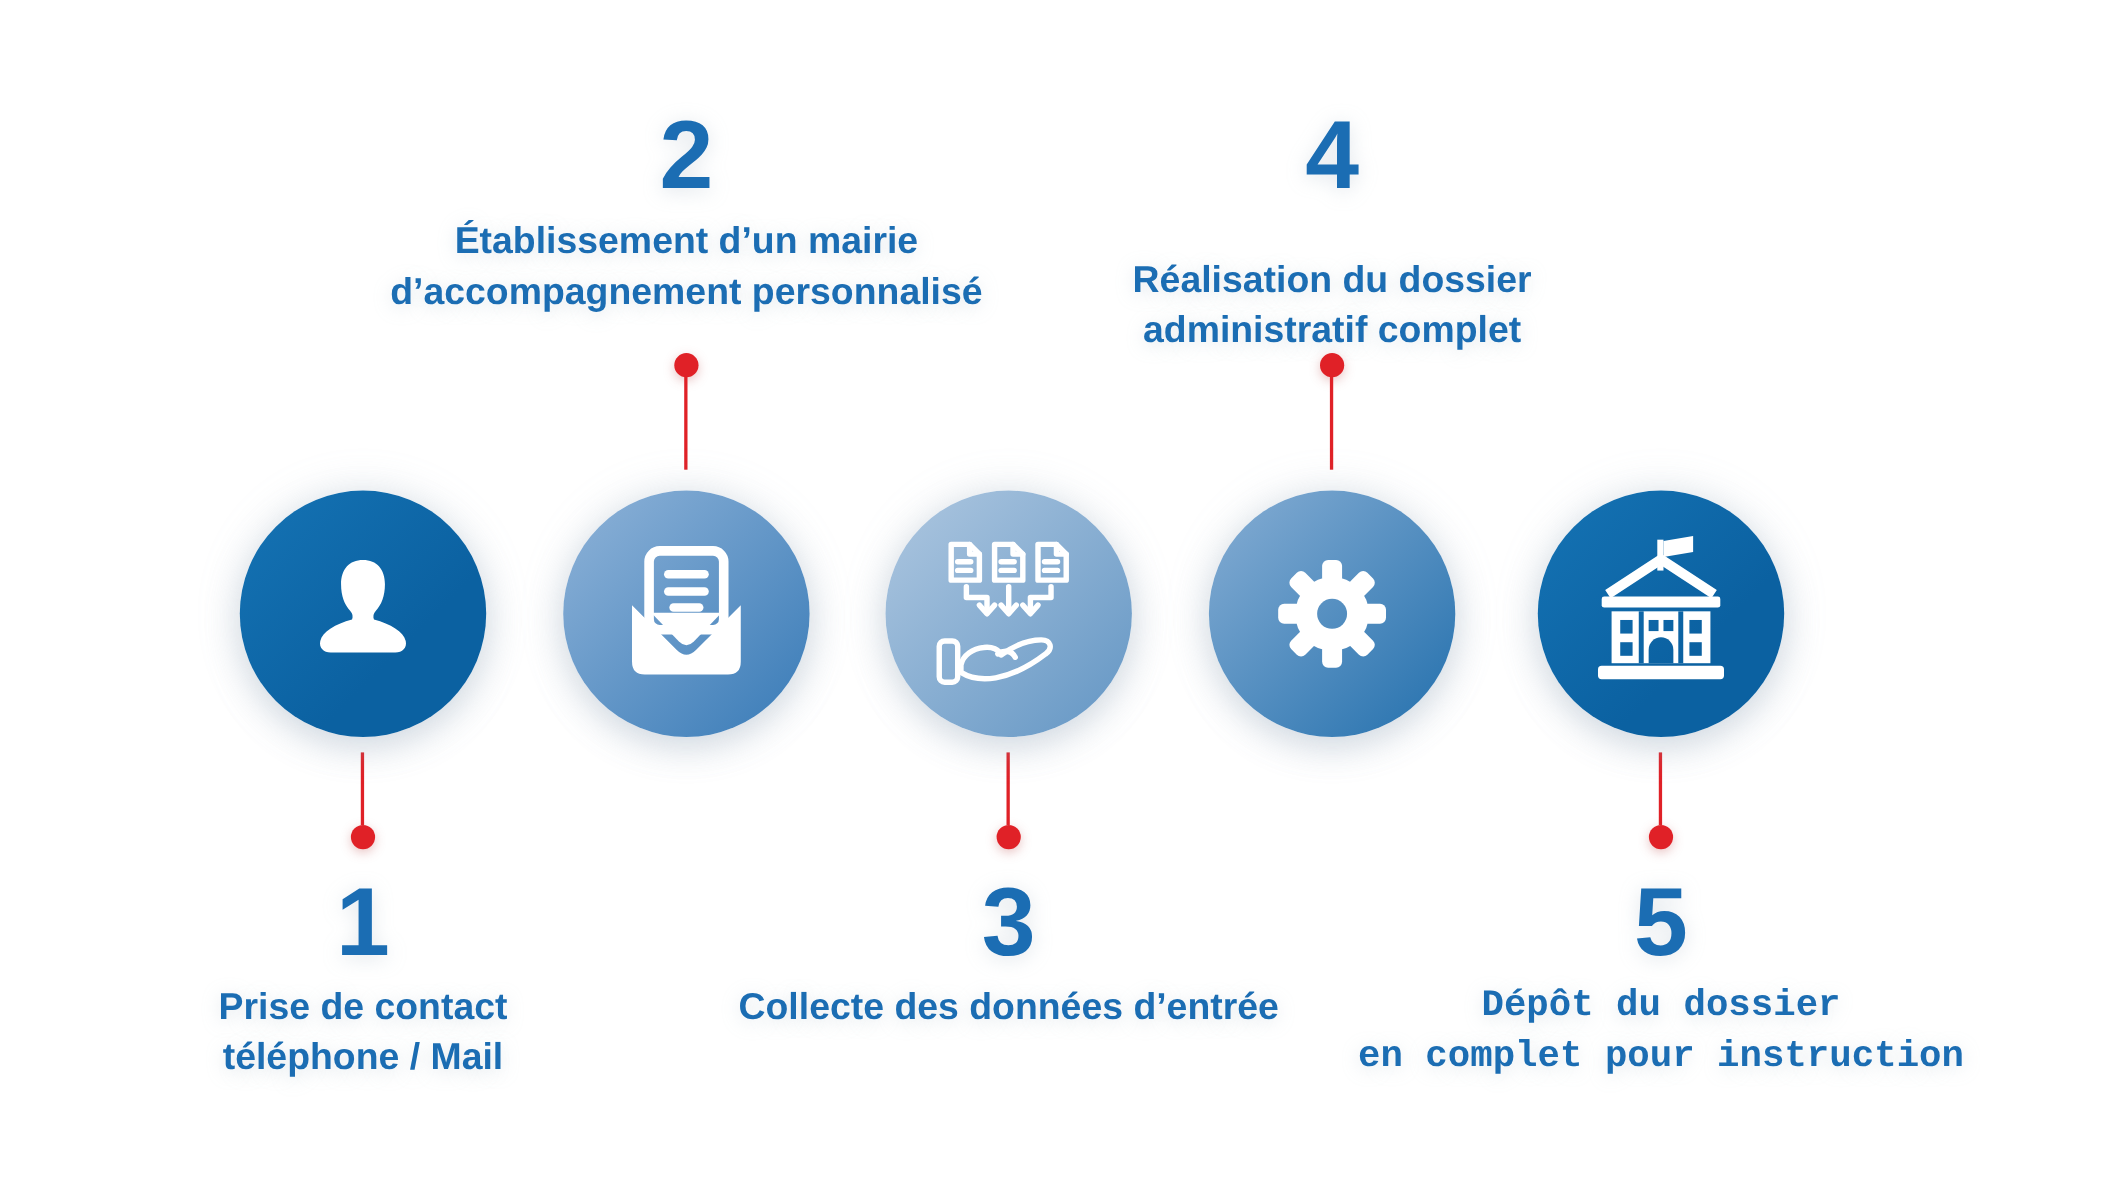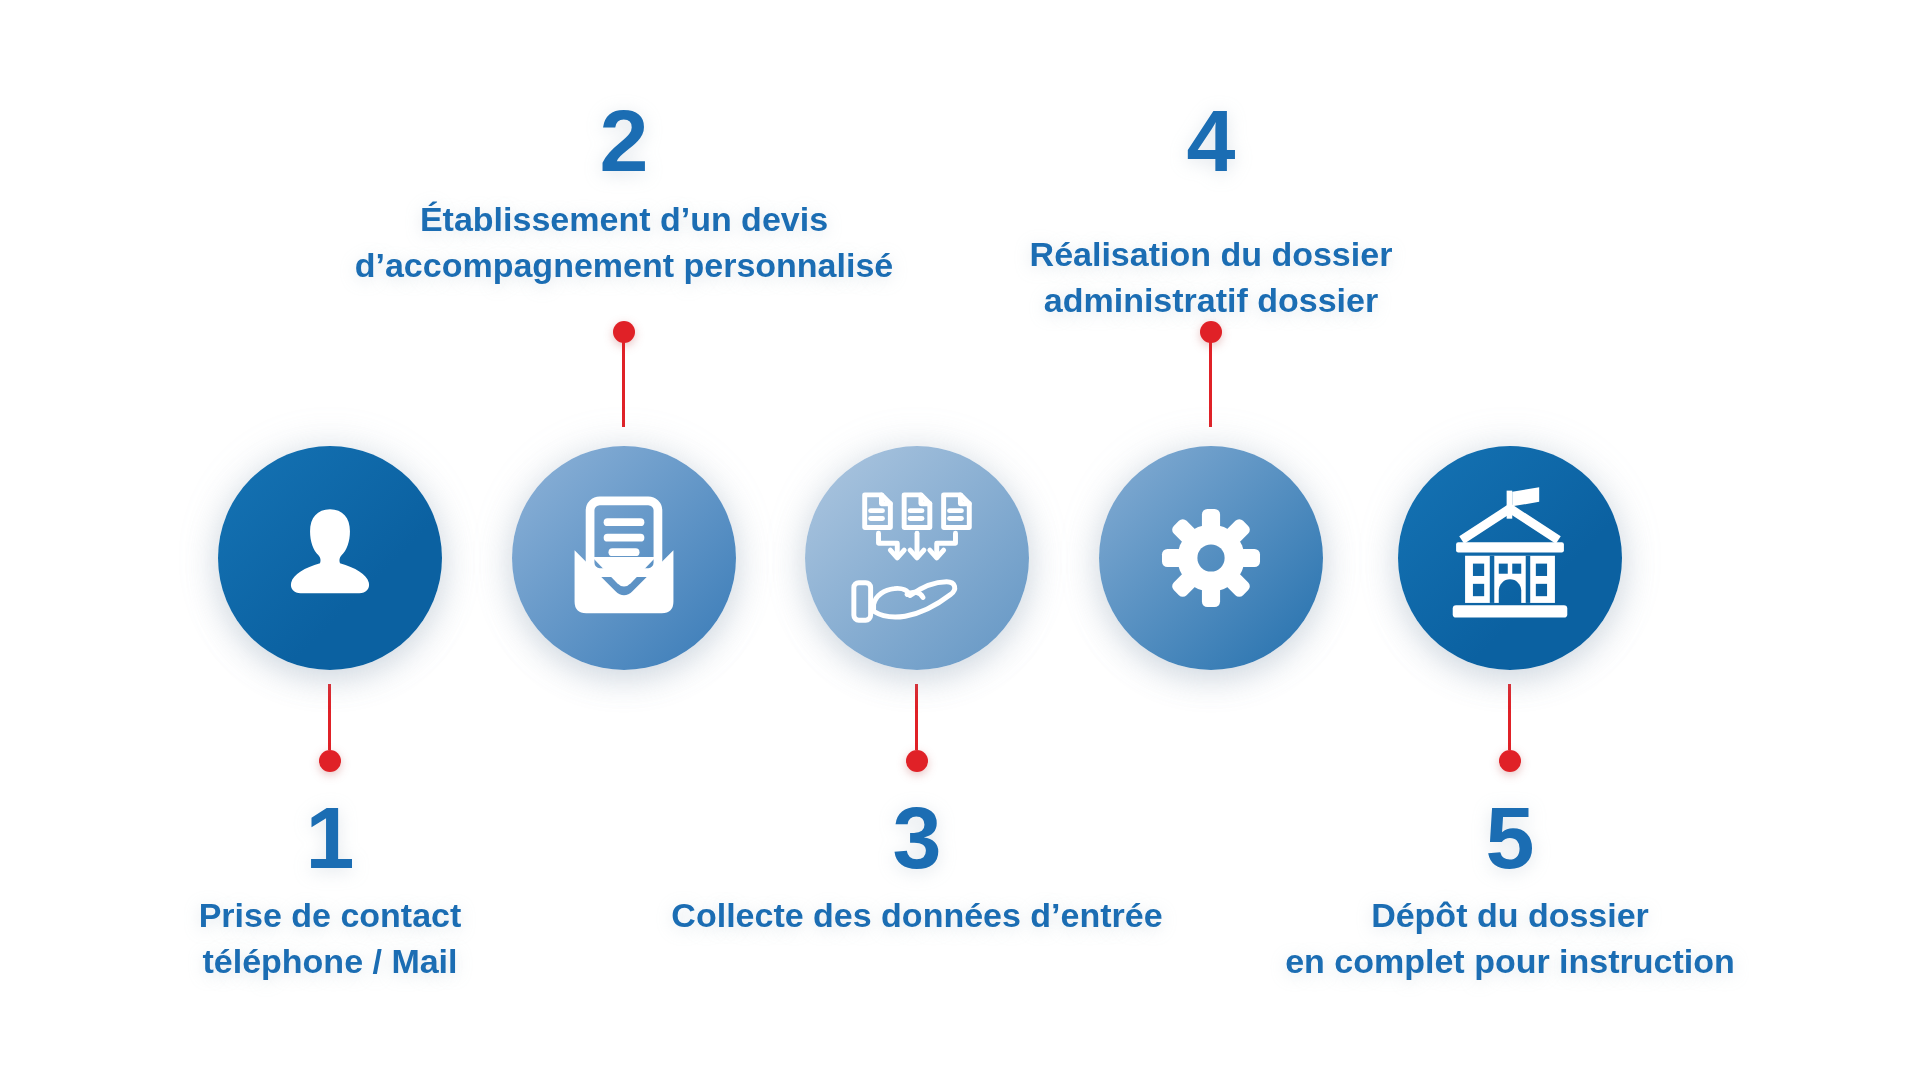--- a/index.html
+++ b/index.html
@@ -37,21 +37,21 @@
   
   .step-label{
     position:absolute;width:680px;text-align:center;
     font-size:34px;font-weight:700;line-height:46px;color:#1b6db3;
     text-shadow:0 3px 16px rgba(168,183,198,.35);
   }
   .l1{left:-10px;top:892px;}
   .l2{left:284px;top:196px;}
   .l3{left:577px;top:892px;}
   .l4{left:871px;top:196px;margin-top:35px;}
-  .l5{left:1170px;top:892px;}
+  .l5{left:1170px;top:892px;font-family:Liberation Mono, monospace;}
 
   
   .conn-line{position:absolute;width:3px;background:#e02127;}
   .conn-dot{
     position:absolute;width:22px;height:22px;border-radius:50%;background:#e02127;
     box-shadow:0 3px 10px rgba(190,80,80,.35);
   }
   .line-s1{left:328px;top:684px;height:66px;}
   .dot-s1{left:319px;top:750px;}
   .line-s2{left:622px;top:342px;height:85px;}
@@ -65,28 +65,28 @@
 
   .icon{display:block;}
 </style>
 </head>
 <body>
 
 <div class="canvas">
 
   <div class="step-number n2">2</div>
   <div class="step-label l2">
-    <div>Établissement d’un devis</div>
+    <div>Établissement d’un mairie</div>
     <div>d’accompagnement personnalisé</div>
   </div>
 
   <div class="step-number n4">4</div>
   <div class="step-label l4">
     <div>Réalisation du dossier</div>
-    <div>administratif dossier</div>
+    <div>administratif complet</div>
   </div>
 
   <div class="conn-dot dot-s2"></div>
   <div class="conn-line line-s2"></div>
   <div class="conn-dot dot-s4"></div>
   <div class="conn-line line-s4"></div>
   <div class="conn-line line-s1"></div>
   <div class="conn-dot dot-s1"></div>
   <div class="conn-line line-s3"></div>
   <div class="conn-dot dot-s3"></div>

